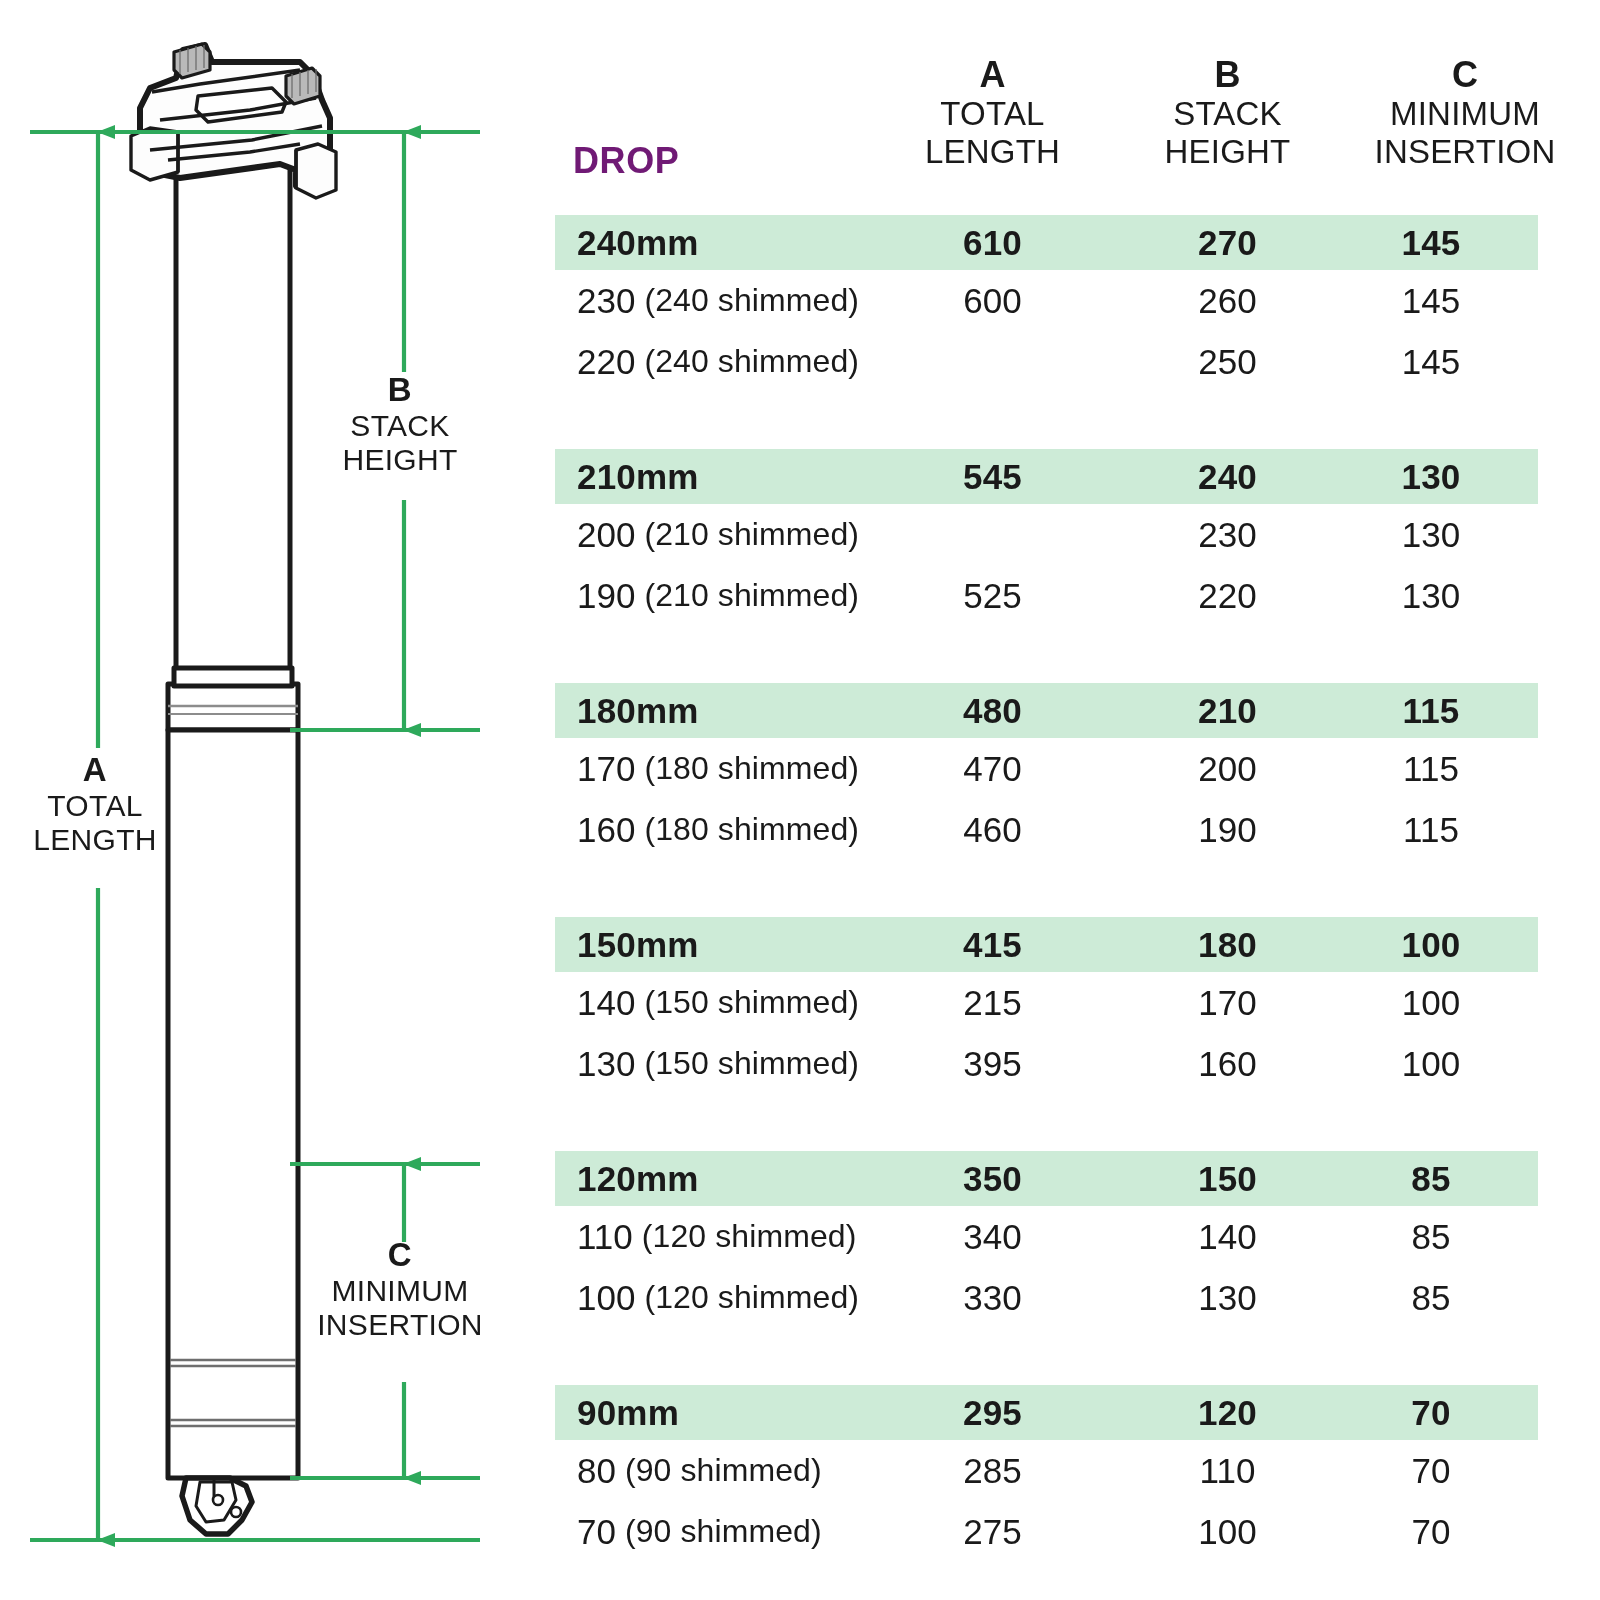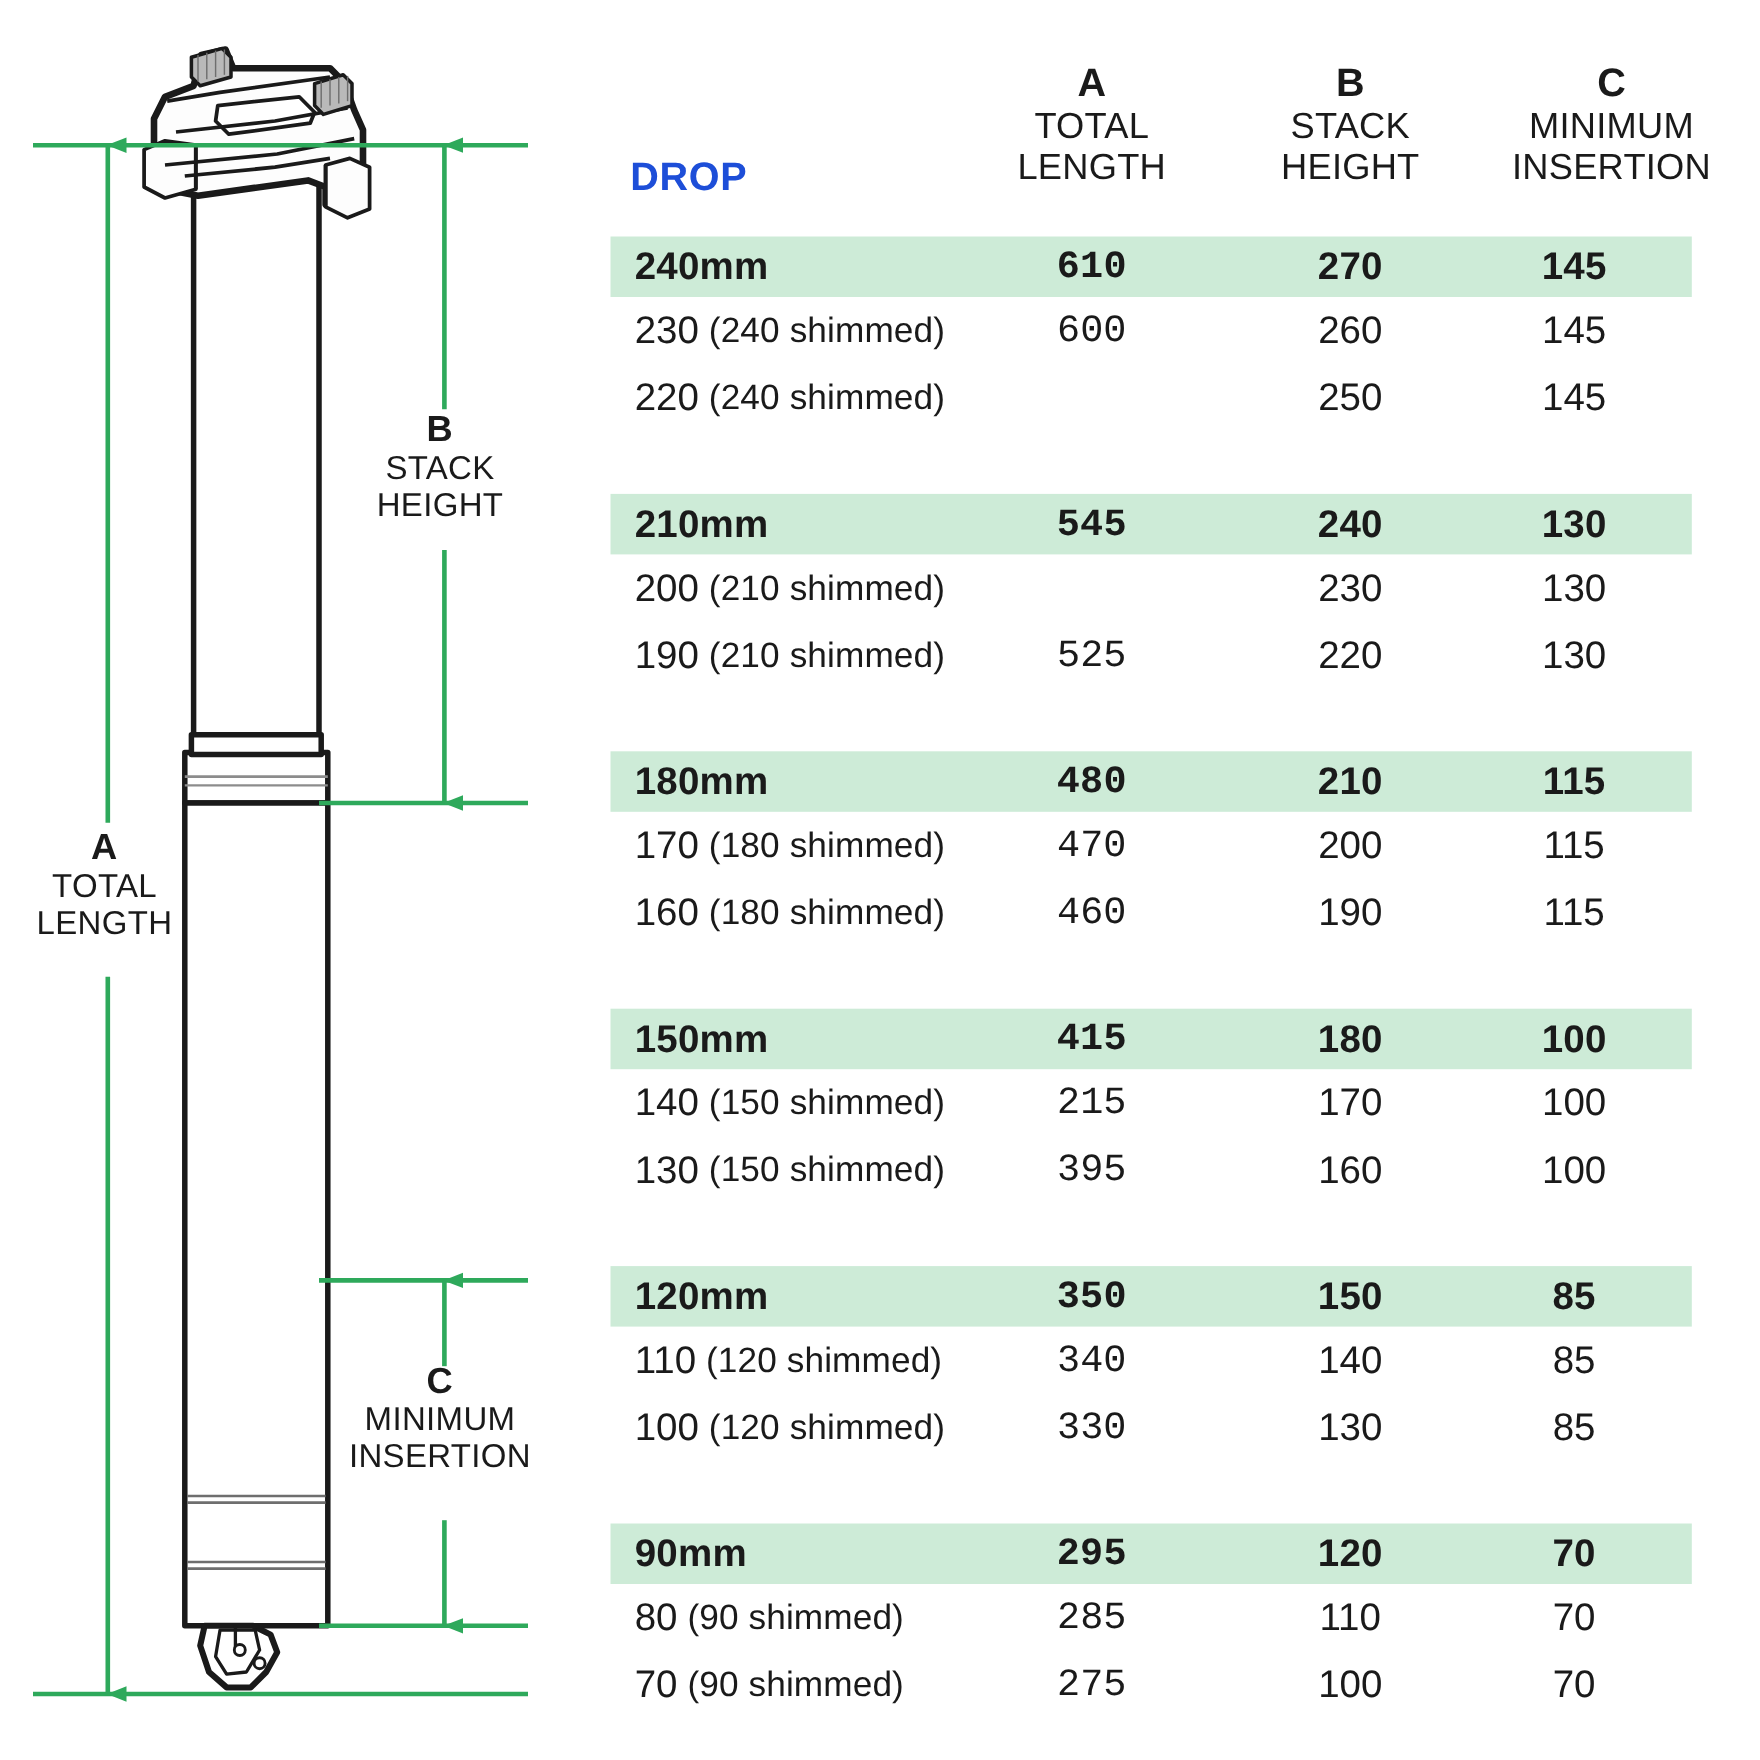--- a/index.html
+++ b/index.html
@@ -81,21 +81,21 @@
     display: block;
     letter-spacing: 0.2px;
   }
   .th-drop {
     position: absolute;
     left: 18px;
     top: 96px;
     font-size: 36px;
     font-weight: bold;
     letter-spacing: 0.6px;
-    color: #1d4ed8;
+    color: #701a75;
     text-align: center;
   }
   .th-a { left: 330px; top: 10px; width: 215px; }
   .th-b { left: 575px; top: 10px; width: 195px; }
   .th-c { left: 775px; top: 10px; width: 270px; }
 
   .rows {
     position: absolute;
     left: 0;
     top: 215px;
@@ -123,21 +123,21 @@
   }
   .cell {
     position: absolute;
     top: 0;
     height: 100%;
     display: flex;
     align-items: center;
     color: #1a1a1a;
   }
   .c-drop  { left: 22px;  justify-content: flex-start; }
-  .c-a     { left: 330px; width: 215px; justify-content: center; font-family: Liberation Mono, monospace; }
+  .c-a     { left: 330px; width: 215px; justify-content: center; }
   .c-b     { left: 575px; width: 195px; justify-content: center; }
   .c-c     { left: 776px; width: 200px; justify-content: center; }
 
   .row-head .cell { font-size: 35px; font-weight: bold; letter-spacing: 0.2px; }
   .row-sub  .cell { font-size: 35px; font-weight: normal; }
 
   .drop-main { font-size: 35px; }
   .drop-note { font-size: 32px; margin-left: 9px; letter-spacing: 0.1px; }
 </style>
 </head>

